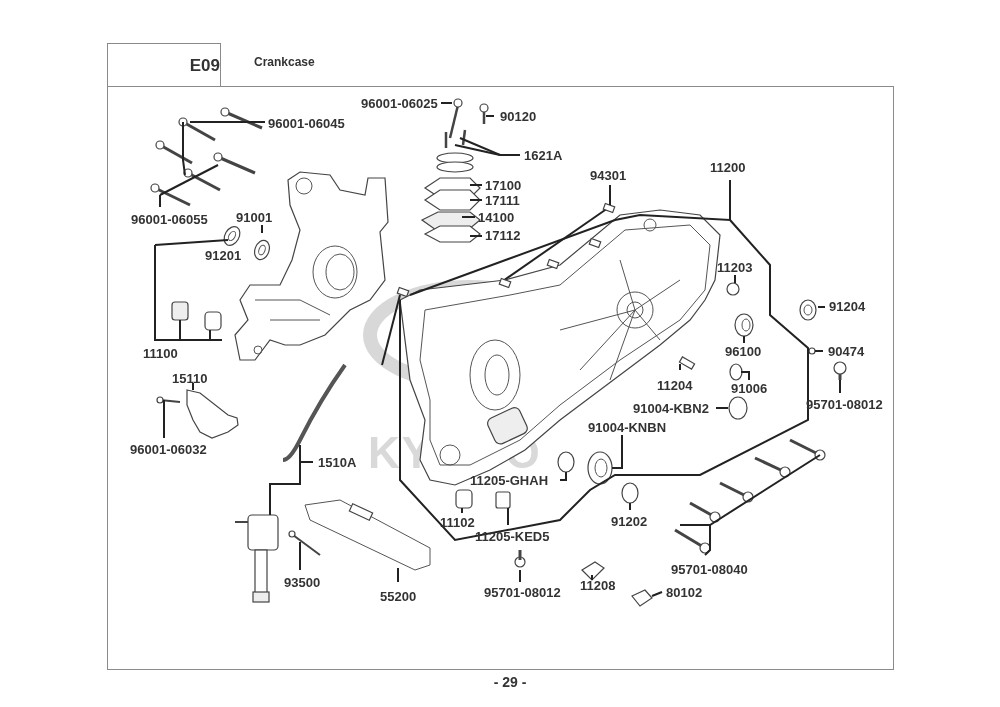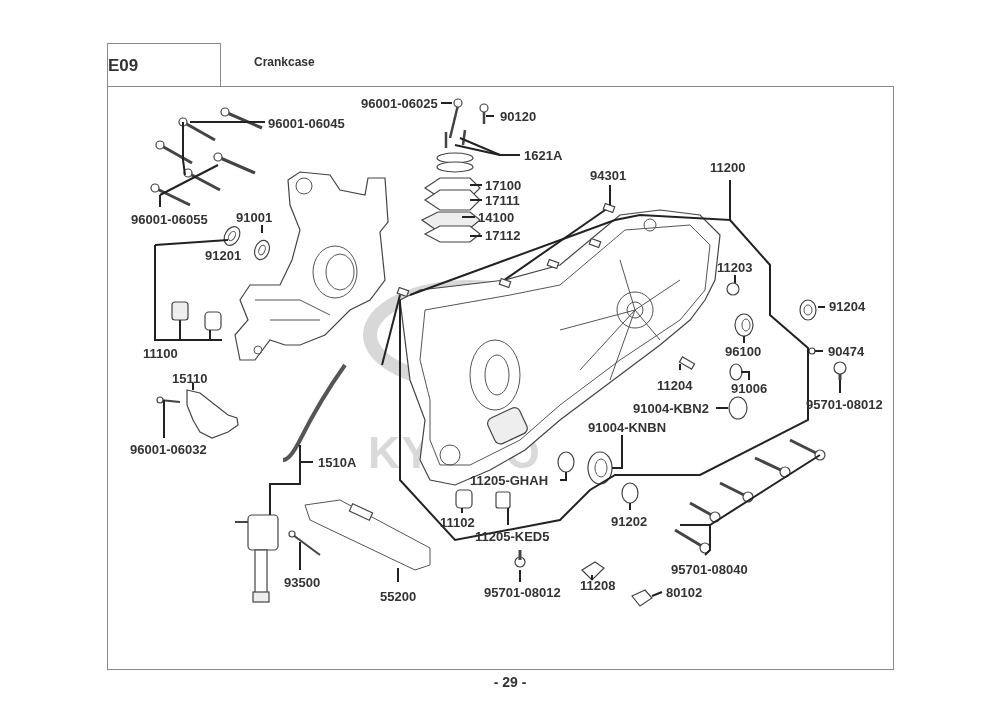--- a/index.html
+++ b/index.html
@@ -1,21 +1,21 @@
 <!DOCTYPE html>
 <html><head>
   <meta charset="utf-8">
   <style>
     html, body { margin: 0; padding: 0; background: #ffffff; }
     body { width: 1000px; height: 707px; position: relative; overflow: hidden;
            font-family: "Liberation Sans", sans-serif; color: #333; }
     .frame { position: absolute; border: 1.5px solid #8a8a8a; }
     #header-code-cell { left: 107px; top: 43px; width: 112px; height: 43px; border-bottom: none; }
     #header-code { position: absolute; left: 0; top: 0; width: 112px; height: 43px; line-height: 43px;
-                   text-align: left; font-weight: bold; font-size: 17px; color: #333; }
+                   text-align: right; font-weight: bold; font-size: 17px; color: #333; }
     #header-title { position: absolute; left: 254px; top: 55px; font-size: 12px; font-weight: bold; color: #333; }
     #main-frame { left: 107px; top: 86px; width: 785px; height: 582px; }
     #page-number { position: absolute; left: 0; width: 1000px; top: 674px; text-align: center;
                    font-weight: bold; font-size: 14px; color: #333; margin-left: 10px; }
     svg#diagram { position: absolute; left: 0; top: 0; width: 1000px; height: 707px; }
     .lbl { font-family: "Liberation Sans", sans-serif; font-weight: bold; font-size: 13px; fill: #333; }
     .lead { stroke: #222; stroke-width: 2; fill: none; }
     .part { stroke: #444; stroke-width: 1.2; fill: #fff; }
     .partg { stroke: #444; stroke-width: 1.2; fill: #eee; }
     .thin { stroke: #555; stroke-width: 1; fill: none; }

